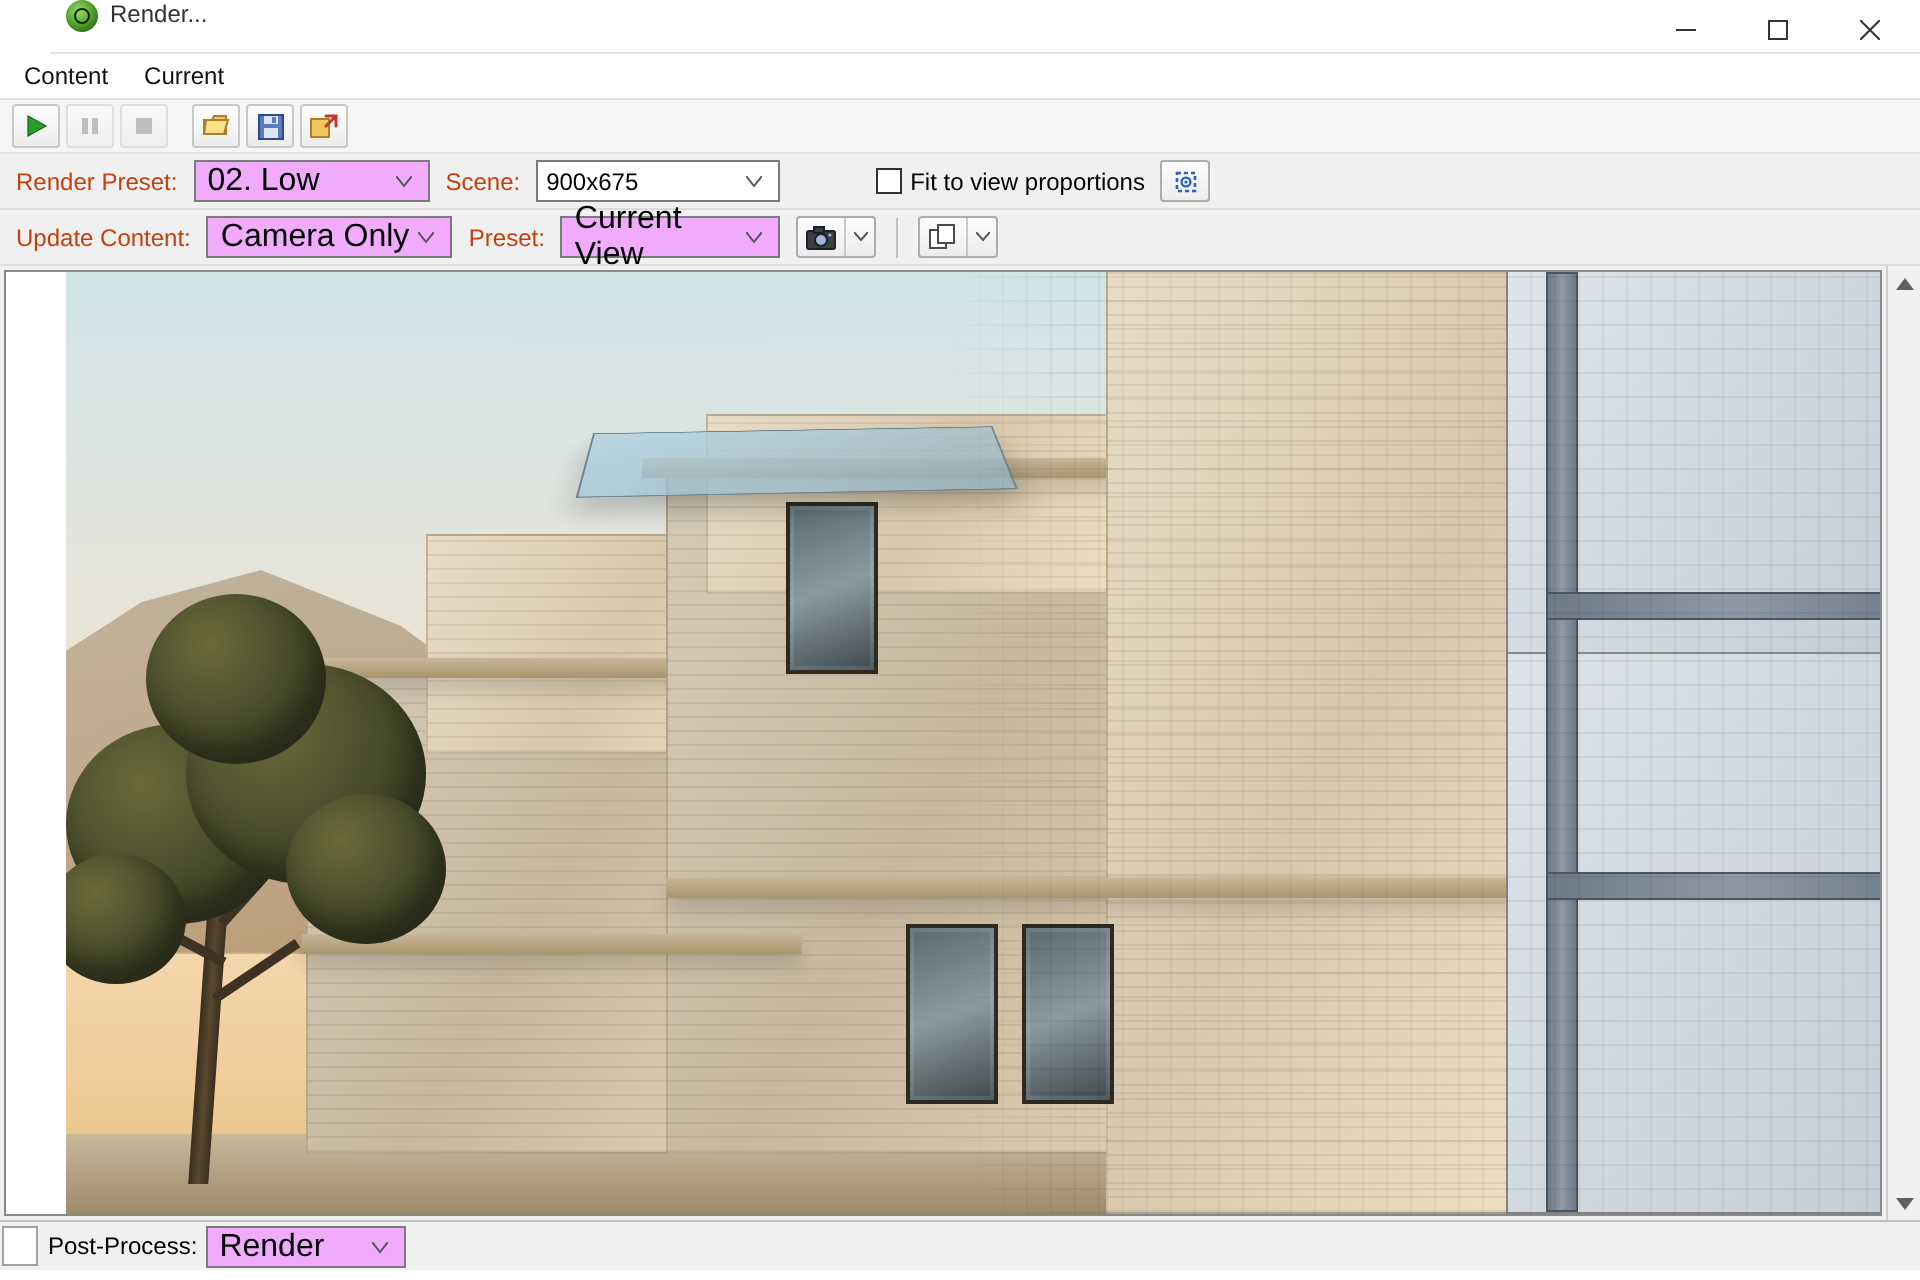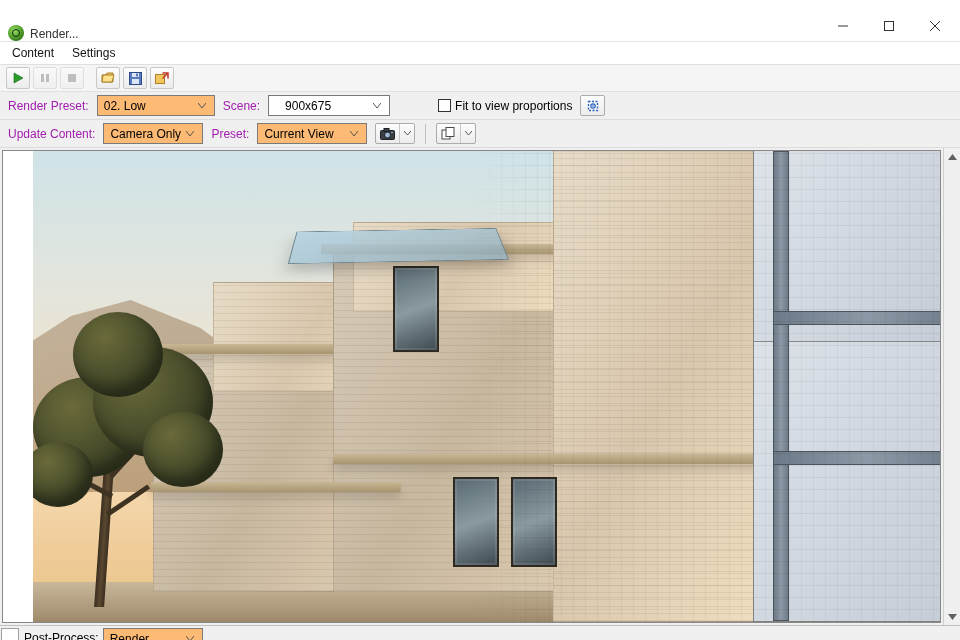--- a/index.html
+++ b/index.html
@@ -6,26 +6,27 @@
 body {
   font-family: "Segoe UI", Tahoma, sans-serif;
   font-size: 12px;
   background: #fff;
   width: 960px;
   height: 640px;
   overflow: hidden;
   color: #000;
 }
 .titlebar {
-  height: 42px;
+  height: 27px;
   display: flex;
-  align-items: flex-end;
+  align-items: flex-start;
   padding: 0 2px 0 8px;
   background: #fff;
   border-bottom: 1px solid #e5e5e5;
+  margin-left: 25px;
 }
 .titlebar .app-icon {
   width: 16px; height: 16px;
   margin-right: 6px;
   border-radius: 50%;
   background: radial-gradient(circle at 40% 35%, #9be069 0%, #4a9625 55%, #1c4810 100%);
   display: flex; align-items: center; justify-content: center;
 }
 .titlebar .app-icon::after {
   content: "";
@@ -68,43 +69,43 @@
 .tbtn.disabled { opacity: 0.5; }
 .tsep { width: 6px; }
 .rowbar {
   height: 28px;
   display: flex; align-items: center;
   padding: 0 8px;
   gap: 8px;
   background: #f0f0f0;
   border-bottom: 1px solid #dcdcdc;
 }
-.rowbar .label { color: #a21caf; white-space: nowrap; }
+.rowbar .label { color: #c2410c; white-space: nowrap; }
 .select {
   height: 21px;
   border: 1px solid #7a7a7a;
-  background: #fdba74;
+  background: #f0abfc;
   display: flex; align-items: center;
   padding: 0 4px 0 6px;
-  font-size: 12px;
+  font-size: 16px;
   position: relative;
   min-width: 80px;
 }
 .select .sel-text { flex: 1; }
 .select .chev {
   width: 16px;
   display: flex; align-items: center; justify-content: center;
   color: #555;
 }
 .textbox {
   height: 21px;
   border: 1px solid #7a7a7a;
   background: #fff;
   display: flex; align-items: center;
-  padding: 0 4px 0 16px;
+  padding: 0 4px 0 4px;
   min-width: 80px;
 }
 .textbox .tb-text { flex: 1; }
 .textbox .chev { width: 16px; display: flex; align-items: center; justify-content: center; color: #555; }
 .checkbox {
   display: flex; align-items: center; gap: 4px; padding-left: 40px;
 }
 .checkbox .box {
   width: 13px; height: 13px;
   border: 1px solid #333;
@@ -290,21 +291,21 @@
   </div>
   <div class="winbtn close">
     <svg width="10" height="10" viewBox="0 0 10 10">
         <path d="M0 0 L10 10 M10 0 L0 10" stroke="currentColor" stroke-width="1"></path>
       </svg>
   </div>
 </div>
 
 <div class="menubar">
   <div class="menuitem">Content</div>
-  <div class="menuitem">Settings</div>
+  <div class="menuitem">Current</div>
 </div>
 
 <div class="toolbar">
   <div class="tbtn">
     <svg width="12" height="12" viewBox="0 0 12 12">
         <path d="M2 1 L11 6 L2 11 Z" fill="#2a9d2a" stroke="#176317" stroke-width="0.6"></path>
       </svg>
   </div>
   <div class="tbtn disabled">
     <svg width="12" height="12" viewBox="0 0 12 12">
@@ -367,21 +368,21 @@
     <svg width="14" height="14" viewBox="0 0 14 14">
       <rect x="2.5" y="2.5" width="9" height="9" fill="none" stroke="#2962c4" stroke-width="1.3" stroke-dasharray="2 1.5"></rect>
       <circle cx="7" cy="7" r="2.2" fill="none" stroke="#2962c4" stroke-width="1.2"></circle>
       <circle cx="7" cy="7" r="0.8" fill="#2962c4"></circle>
     </svg>
   </div>
 </div>
 
 <div class="rowbar">
   <span class="label">Update Content:</span>
-  <div class="select" style="width:100px">
+  <div class="select" style="width:123px">
     <span class="sel-text">Camera Only</span>
     <span class="chev">
         <svg width="8" height="6">
           <path d="M0 0 L4 5 L8 0" fill="none" stroke="#555"></path>
         </svg>
       </span>
   </div>
   <span class="label">Preset:</span>
   <div class="select" style="width:110px">
     <span class="sel-text">Current View</span>

